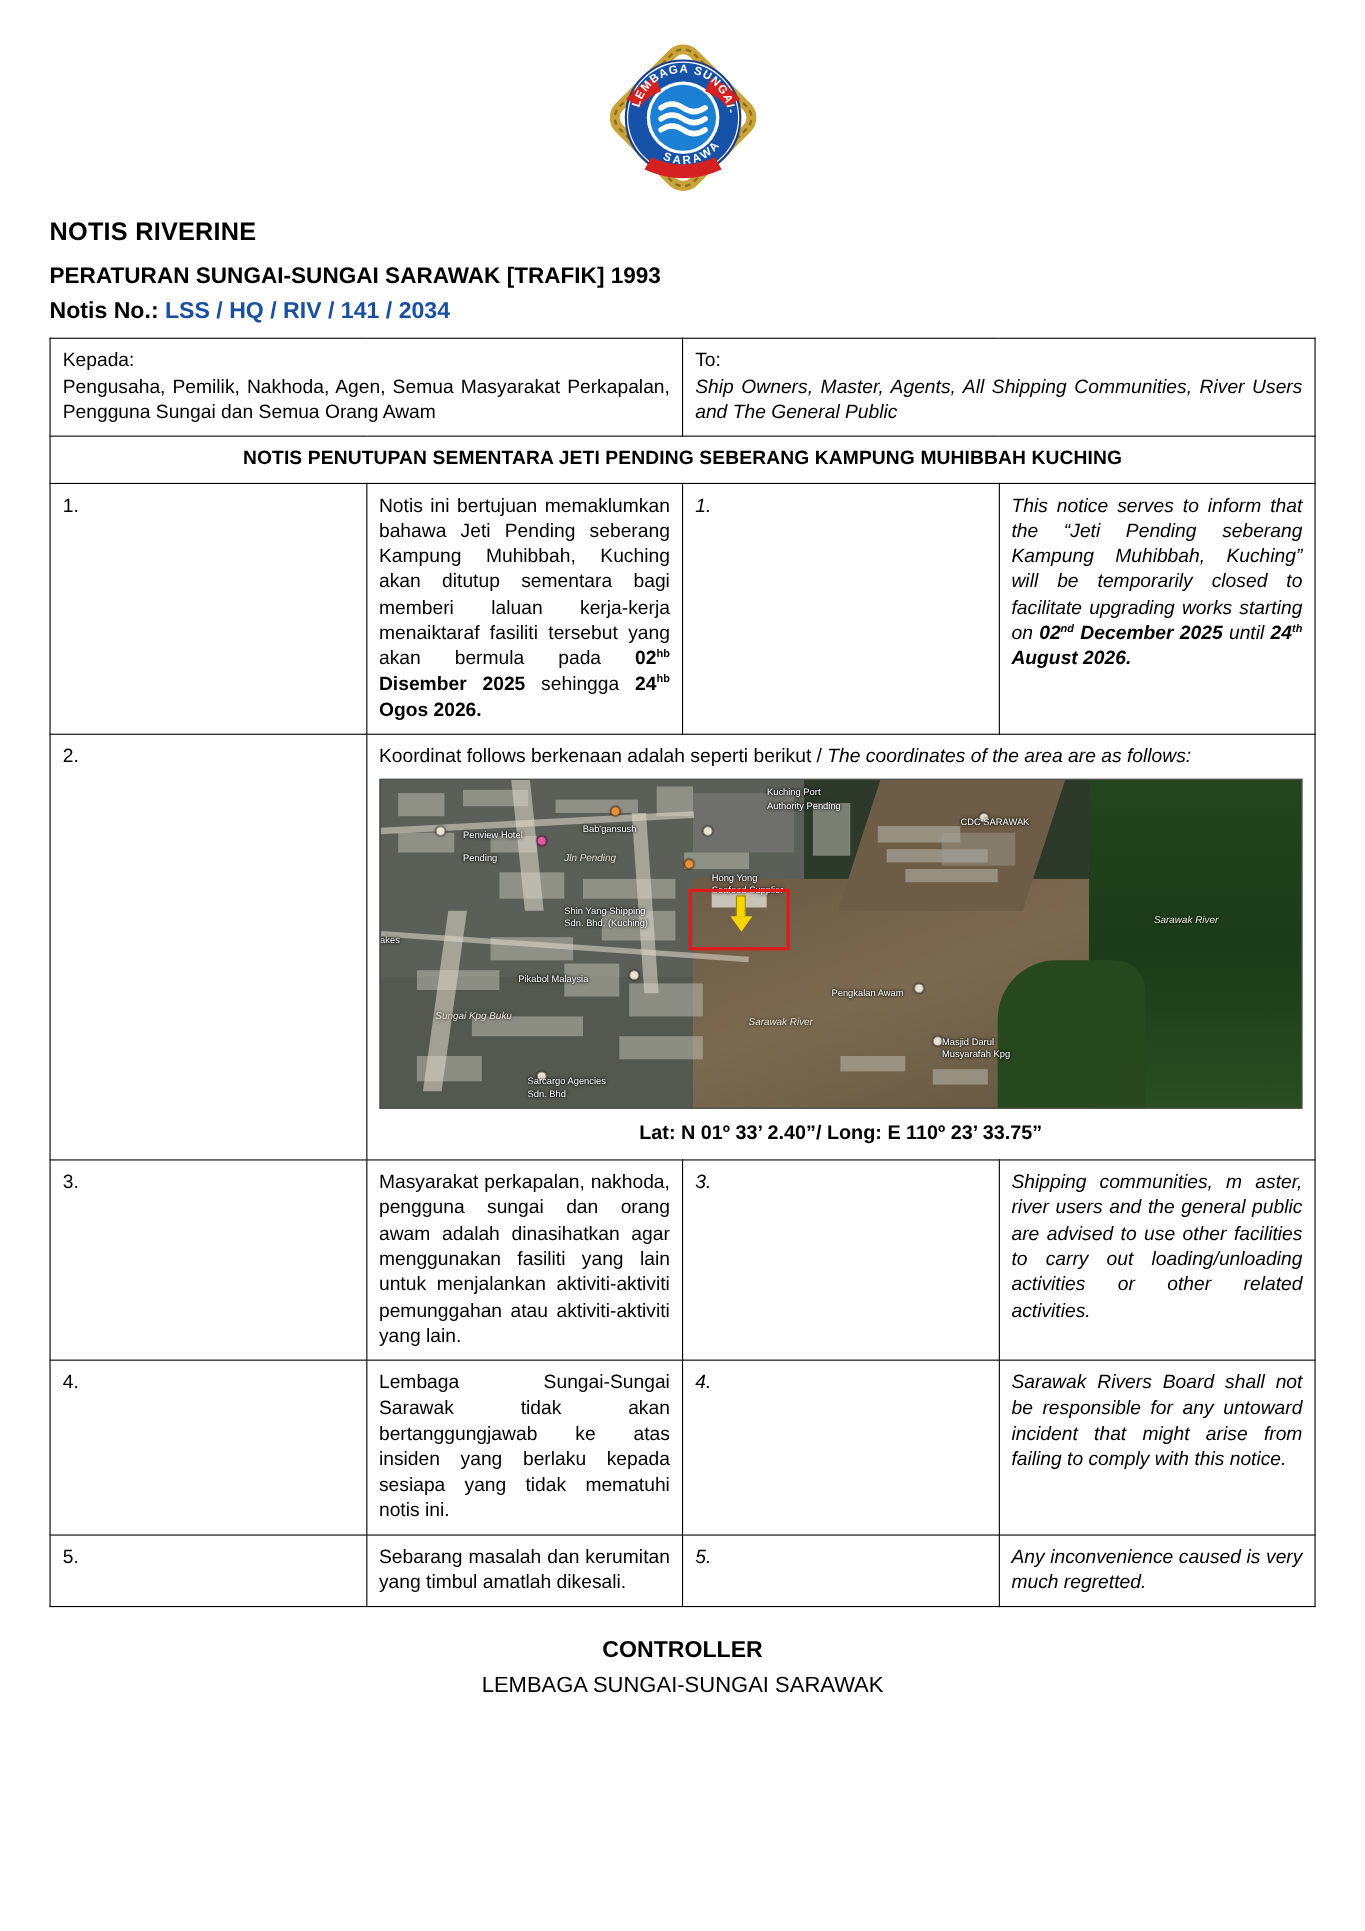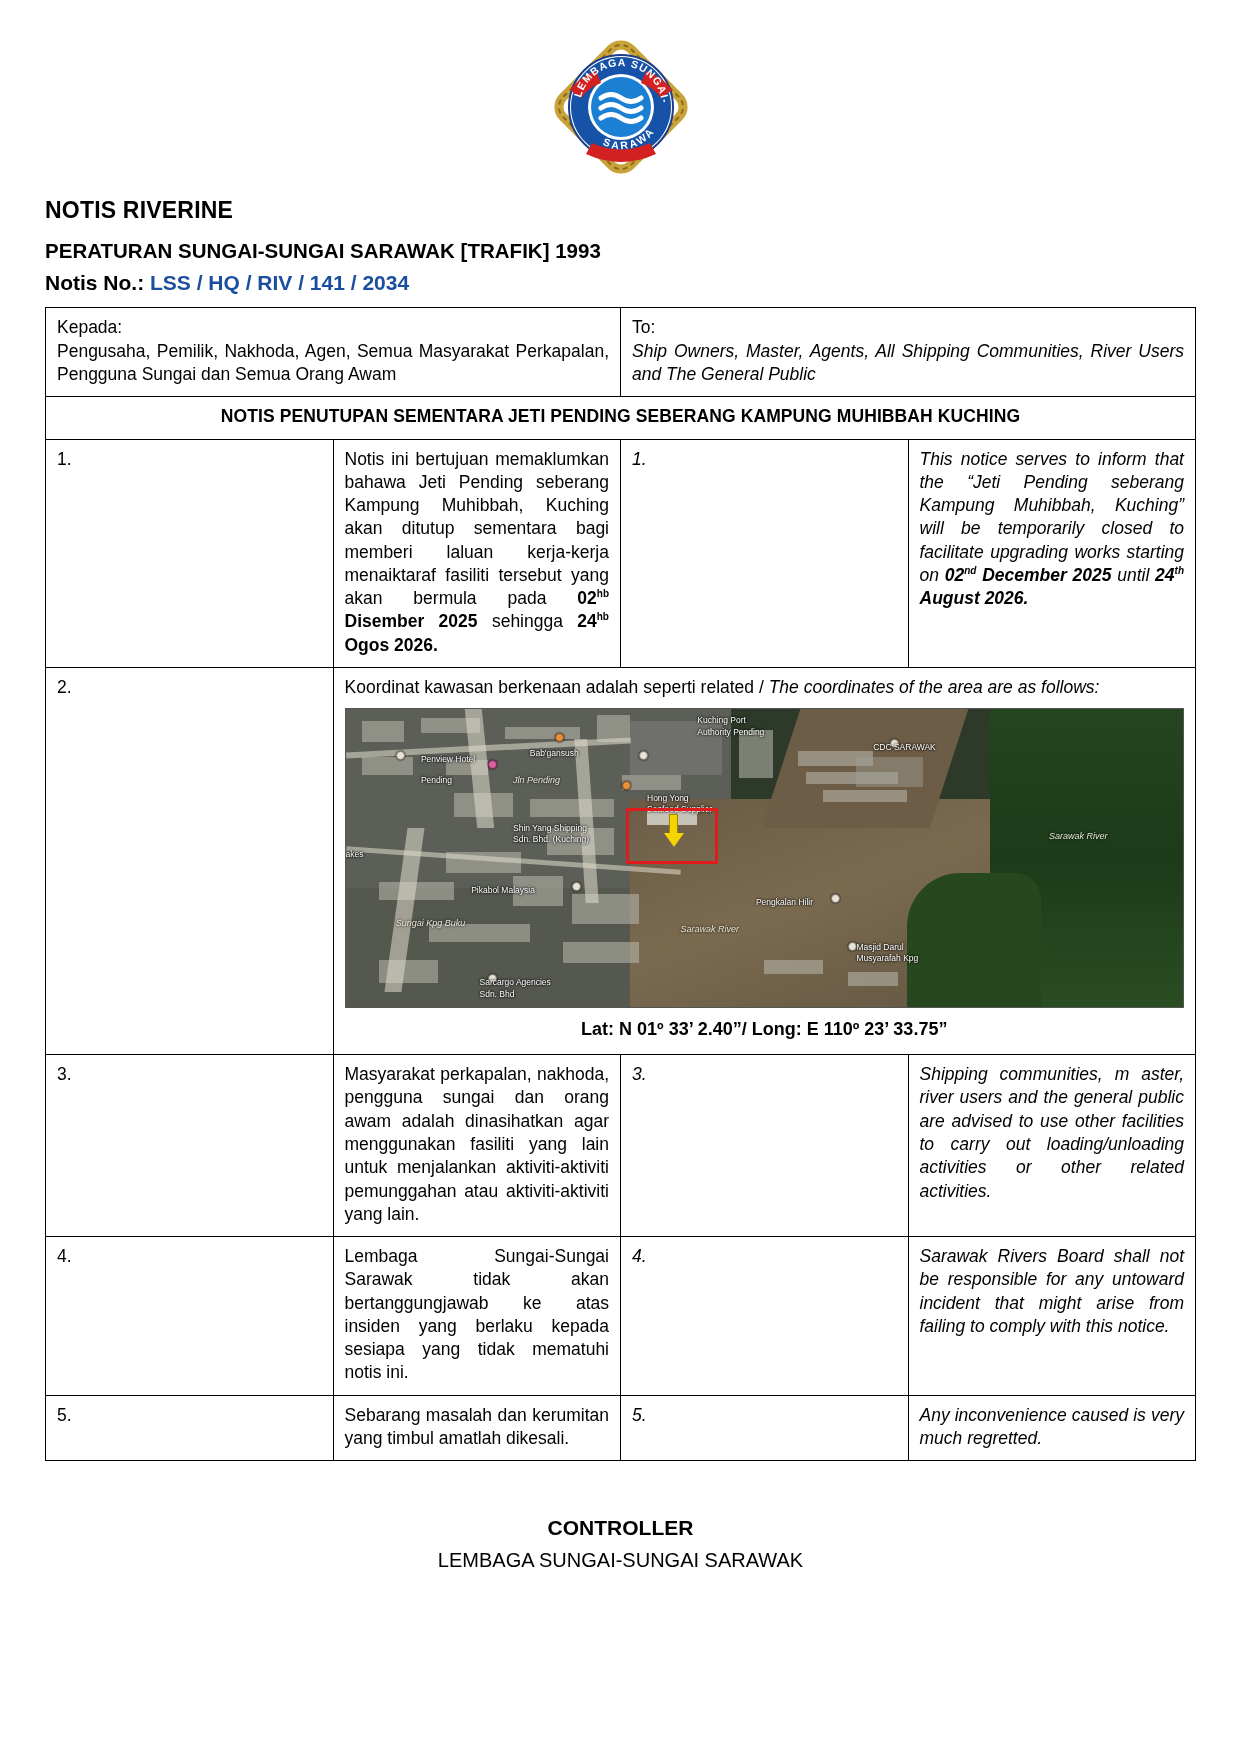--- a/index.html
+++ b/index.html
@@ -216,21 +216,21 @@
     left: 0; top: 19px;
     width: 0; height: 0;
     border-left: 10px solid transparent;
     border-right: 10px solid transparent;
     border-top: 14px solid #f5d400;
   }
 
   
   .footer {
     text-align: center;
-    margin-top: 52px;
+    margin-top: 24px;
     line-height: 1.45;
   }
   .footer .f1 { font-weight: bold; font-size: 21px; }
   .footer .f2 { font-size: 20px; margin-top: 2px; }
   .footer .f3 {
     font-size: 20px;
     font-weight: bold;
     color: #1a4fa0;
     text-decoration: underline;
     margin-top: 3px;
@@ -311,21 +311,21 @@
       <td class="num">1.</td>
       <td class="bm">Notis ini bertujuan memaklumkan bahawa Jeti Pending seberang Kampung Muhibbah, Kuching akan ditutup sementara bagi memberi laluan kerja-kerja menaiktaraf fasiliti tersebut yang akan bermula pada <b>02<sup>hb</sup> Disember 2025</b> sehingga <b>24<sup>hb</sup> Ogos 2026.</b></td>
       <td class="en-num">1.</td>
       <td class="en">This notice serves to inform that the “<i>Jeti Pending seberang Kampung Muhibbah, Kuching</i>” will be temporarily closed to facilitate upgrading works starting on <b>02<sup>nd</sup> December 2025</b> until <b>24<sup>th</sup> August 2026.</b></td>
     </tr>
 
     <tr>
       <td class="num">2.</td>
       <td colspan="3">
         <div class="map-intro">
-          <span>Koordinat kawasan berkenaan adalah seperti related / </span><span class="en">The coordinates of the area are as follows:</span>
+          <span>Koordinat follows berkenaan adalah seperti berikut / </span><span class="en">The coordinates of the area are as follows:</span>
         </div>
 
         <div class="mapbox">
           <div class="m-urban"></div>
           <div class="m-urban-b"></div>
           <div class="m-water"></div>
           <div class="m-water2"></div>
           <div class="m-green-r"></div>
           <div class="m-green-r2"></div>
 
@@ -396,21 +396,21 @@
                   <div>Seafood Supplier</div>
                 </div>
                 <div class="m-label" style="left: 20%; top: 38%;">
                   <div>Shin Yang Shipping</div>
                   <div>Sdn. Bhd. (Kuching)</div>
                 </div>
                 <div class="m-label" style="left: 15%; top: 59%;">
                   <div>Pikabol Malaysia</div>
                 </div>
                 <div class="m-label" style="left: 49%; top: 63%;">
-                  <div>Pengkalan Hilir</div>
+                  <div>Pengkalan Awam</div>
                 </div>
                 <div class="m-label" style="left: 61%; top: 78%;">
                   <div>Masjid Darul</div>
                   <div>Musyarafah Kpg</div>
                 </div>
                 <div class="m-label" style="left: 16%; top: 90%;">
                   <div>Sarcargo Agencies</div>
                   <div>Sdn. Bhd</div>
                 </div>
                 <div class="m-label" style="left: 0%; top: 47%;">

